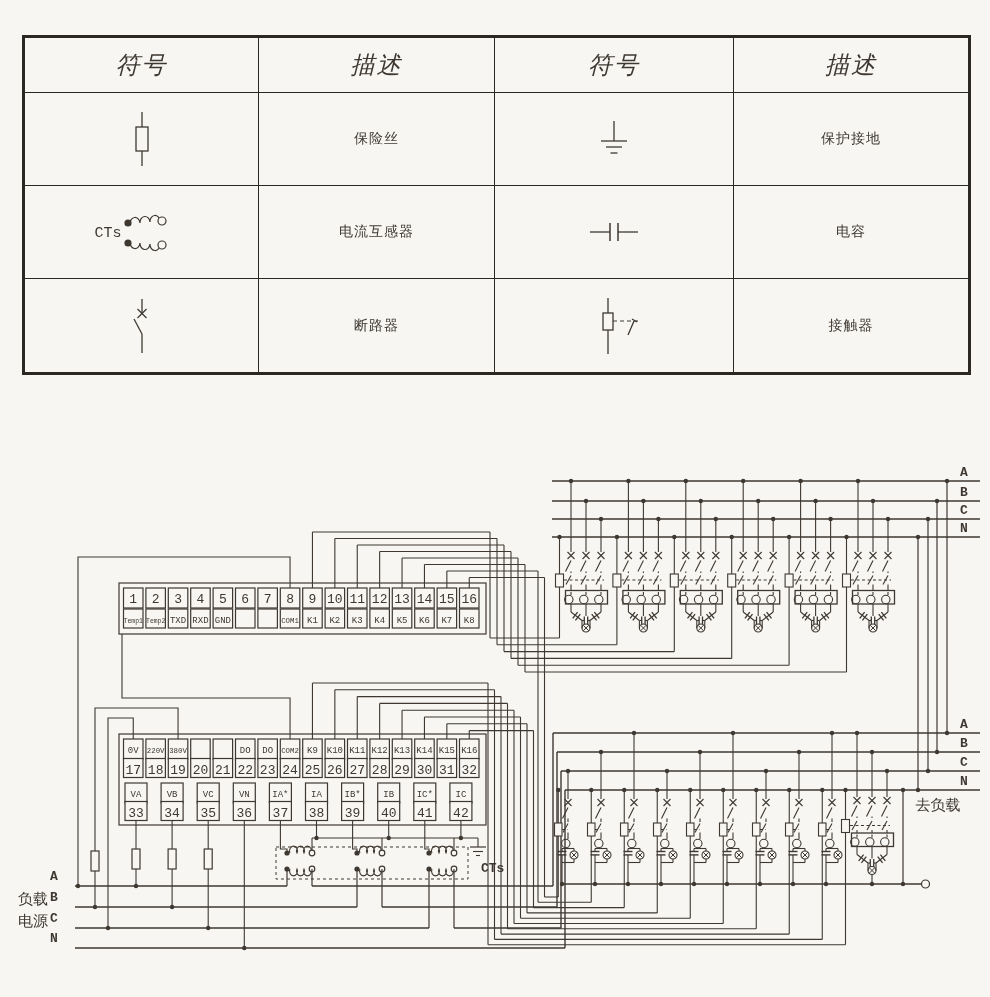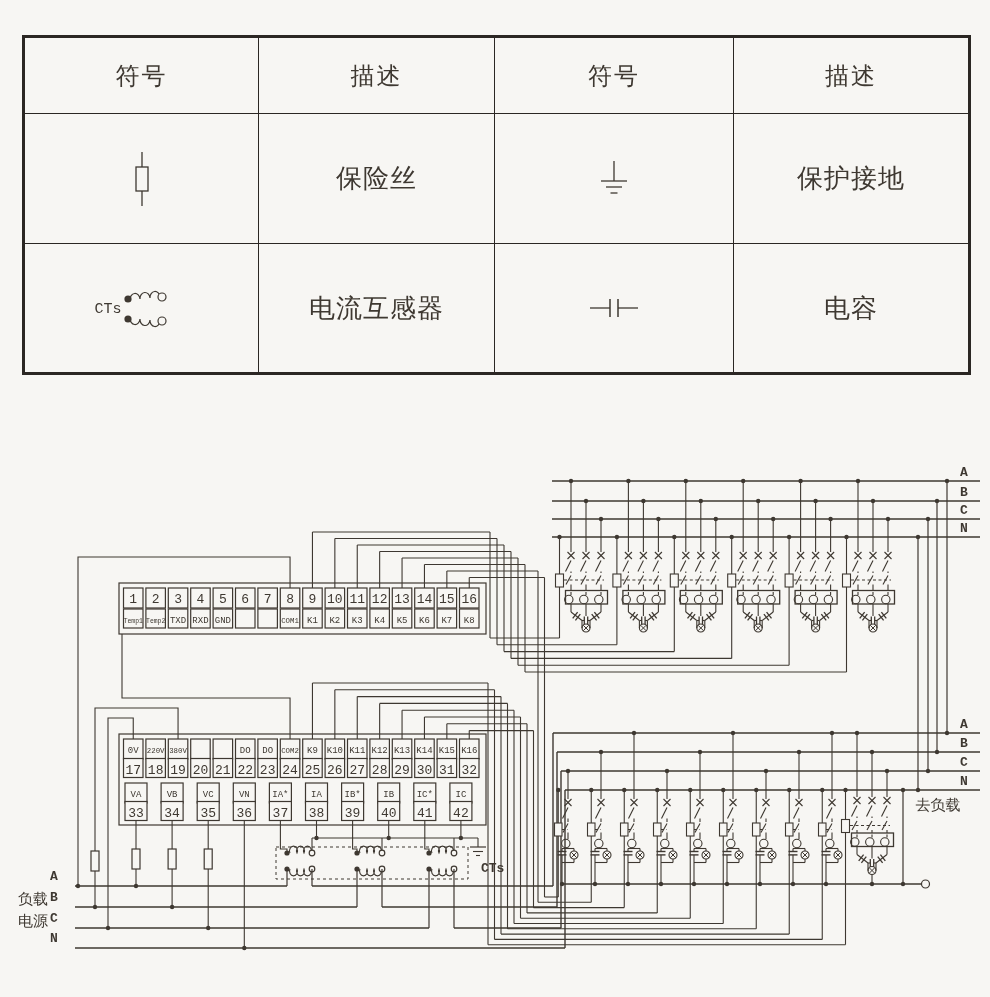--- a/index.html
+++ b/index.html
@@ -11,22 +11,22 @@
   }
   #legend{
     position:absolute;left:22px;top:35px;width:946px;height:340px;
     border-collapse:collapse;table-layout:fixed;
     border:3px solid #2b2723;background:#f7f6f3;
   }
   #legend td,#legend th{
     border:1.4px solid #2b2723;text-align:center;vertical-align:middle;
     padding:0;font-weight:normal;
   }
-  #legend th{font-size:24px;letter-spacing:2px;}
-  #legend td.desc{font-size:26px;letter-spacing:1px;margin-top:36px;}
+  #legend th{font-size:24px;letter-spacing:2px;font-style:italic;}
+  #legend td.desc{font-size:14px;letter-spacing:1px;margin-top:36px;}
   #legend .sym svg{display:block;margin:0 auto;}
   #diagram{position:absolute;left:0;top:0;}
 </style>
 </head>
 <body>
 
 <table id="legend">
   <colgroup>
       <col style="width:235px">
       <col style="width:236px">
@@ -73,20 +73,43 @@
     <td class="desc">电流互感器</td>
     <td class="sym">
           <svg width="110" height="62" viewBox="-55 -31 110 62">
             <line x1="-24" y1="0" x2="-4" y2="0" stroke="#3e3831" stroke-width="1.3"></line>
             <line x1="-4" y1="-9" x2="-4" y2="9" stroke="#3e3831" stroke-width="1.5"></line>
             <line x1="4" y1="-9" x2="4" y2="9" stroke="#3e3831" stroke-width="1.5"></line>
             <line x1="4" y1="0" x2="24" y2="0" stroke="#3e3831" stroke-width="1.3"></line>
           </svg>
         </td>
     <td class="desc">电容</td>
+  </tr>
+  <tr style="height:75px">
+    <td class="sym">
+          <svg width="110" height="62" viewBox="-55 -31 110 62">
+            <line x1="0" y1="-27" x2="0" y2="-13" stroke="#3e3831" stroke-width="1.3"></line>
+            <line x1="-4.5" y1="-17" x2="4.5" y2="-8" stroke="#3e3831" stroke-width="1.3"></line>
+            <line x1="4.5" y1="-17" x2="-4.5" y2="-8" stroke="#3e3831" stroke-width="1.3"></line>
+            <line x1="0" y1="8" x2="-8" y2="-7" stroke="#3e3831" stroke-width="1.3"></line>
+            <line x1="0" y1="8" x2="0" y2="27" stroke="#3e3831" stroke-width="1.3"></line>
+          </svg>
+        </td>
+    <td class="desc">断路器</td>
+    <td class="sym">
+          <svg width="110" height="62" viewBox="-55 -31 110 62">
+            <line x1="-6" y1="-28" x2="-6" y2="-13" stroke="#3e3831" stroke-width="1.3"></line>
+            <rect x="-11" y="-13" width="10" height="17" fill="#f7f6f3" stroke="#3e3831" stroke-width="1.3"></rect>
+            <line x1="-6" y1="4" x2="-6" y2="28" stroke="#3e3831" stroke-width="1.3"></line>
+            <path d="M-1,-5 H24" fill="none" stroke="#3e3831" stroke-width="1.1" stroke-dasharray="4,3"></path>
+            <line x1="14" y1="9" x2="20" y2="-5" stroke="#3e3831" stroke-width="1.3"></line>
+            <line x1="18" y1="-7" x2="23" y2="-4" stroke="#3e3831" stroke-width="1.2"></line>
+          </svg>
+        </td>
+    <td class="desc">接触器</td>
   </tr>
 </tbody>
   </table>
 
 <svg id="diagram" width="990" height="997" viewBox="0 0 990 997">
     <g>
       <line x1="552" y1="481" x2="980" y2="481" stroke="#3e3831" stroke-width="1.7"></line>
       <line x1="553" y1="733" x2="980" y2="733" stroke="#3e3831" stroke-width="1.7"></line>
       <line x1="552" y1="501" x2="980" y2="501" stroke="#3e3831" stroke-width="1.7"></line>
       <line x1="557" y1="752" x2="980" y2="752" stroke="#3e3831" stroke-width="1.7"></line>

